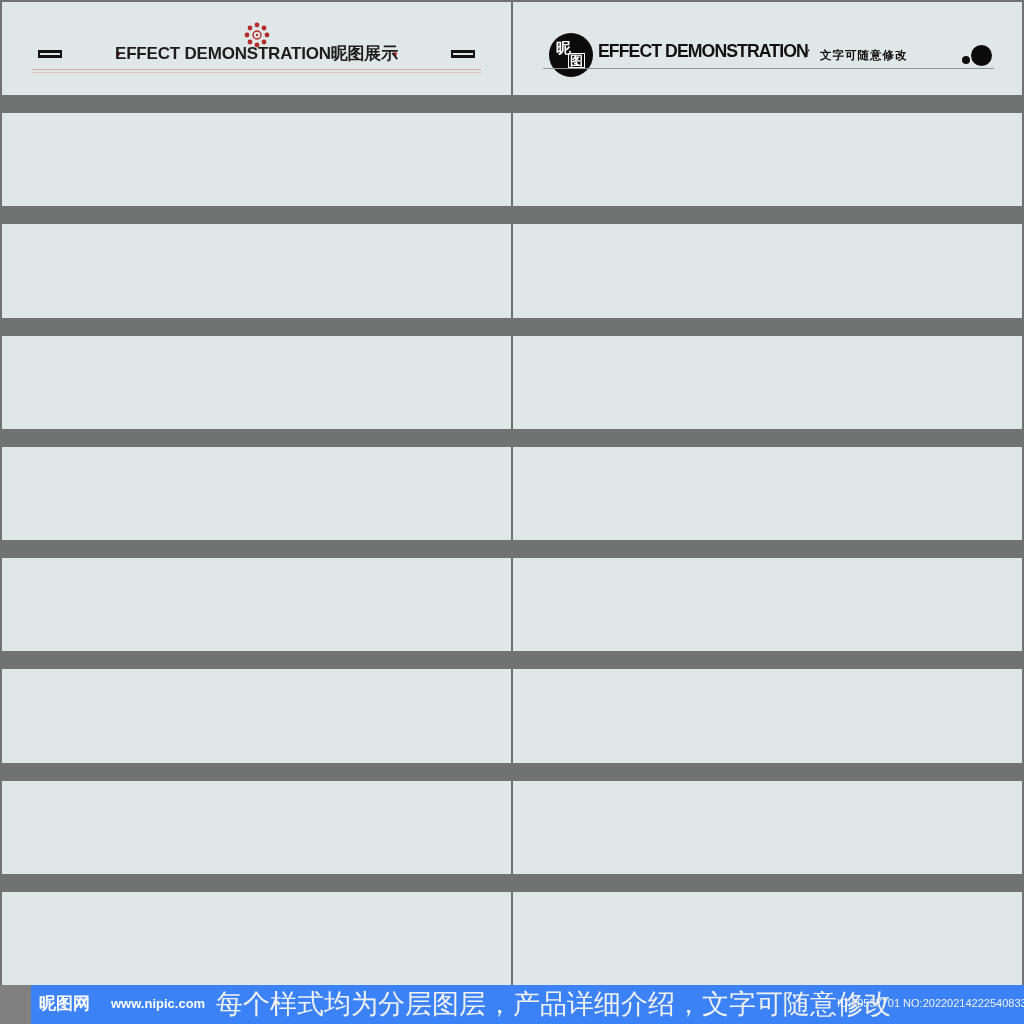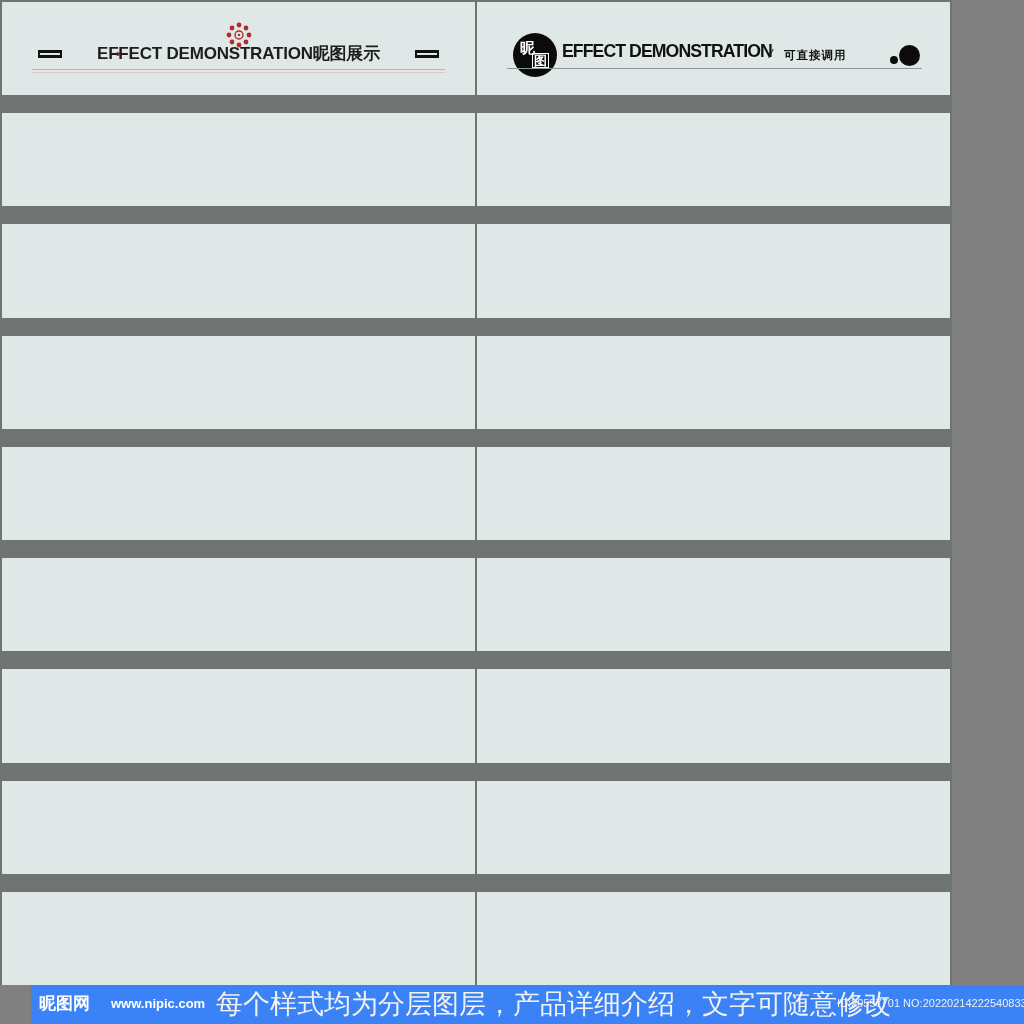--- a/index.html
+++ b/index.html
@@ -6,21 +6,21 @@
   html,body { width:1024px; height:1024px; }
   body{
     font-family:"Liberation Sans", sans-serif;
     background:#808080;
     width:1024px; height:1024px; overflow:hidden;
     position:relative;
   }
   #sheet{ position:absolute; left:0; top:0; width:1024px; height:1024px; }
 
   .grid{
-    position:absolute; left:0; top:0; width:952px; height:985px;
+    position:absolute; left:0; top:0; width:1024px; height:985px;
     background:#6f7472;
     display:grid;
     grid-template-columns:1fr 1fr;
     grid-template-rows:repeat(9,1fr);
     gap:18px 2px;
     padding:2px 2px 0 2px;
   }
   .cell{
     background:#dfe8e6;
     position:relative;
@@ -112,21 +112,21 @@
       <div class="r1l-rule2"></div>
     </div>
 
     <div class="cell">
       <div class="r1r-circle cn">
         <span class="c1">昵</span>
         <span class="c2">图</span>
       </div>
       <div class="r1r-en en">EFFECT DEMONSTRATION</div>
       <div class="r1r-slash">/</div>
-      <div class="r1r-cn cn">可直接调用</div>
+      <div class="r1r-cn cn">文字可随意修改</div>
       <div class="r1r-line"></div>
       <div class="r1r-dotbig"></div>
       <div class="r1r-dotsm"></div>
     </div>
 
     <div class="cell">
       
       
       
       

